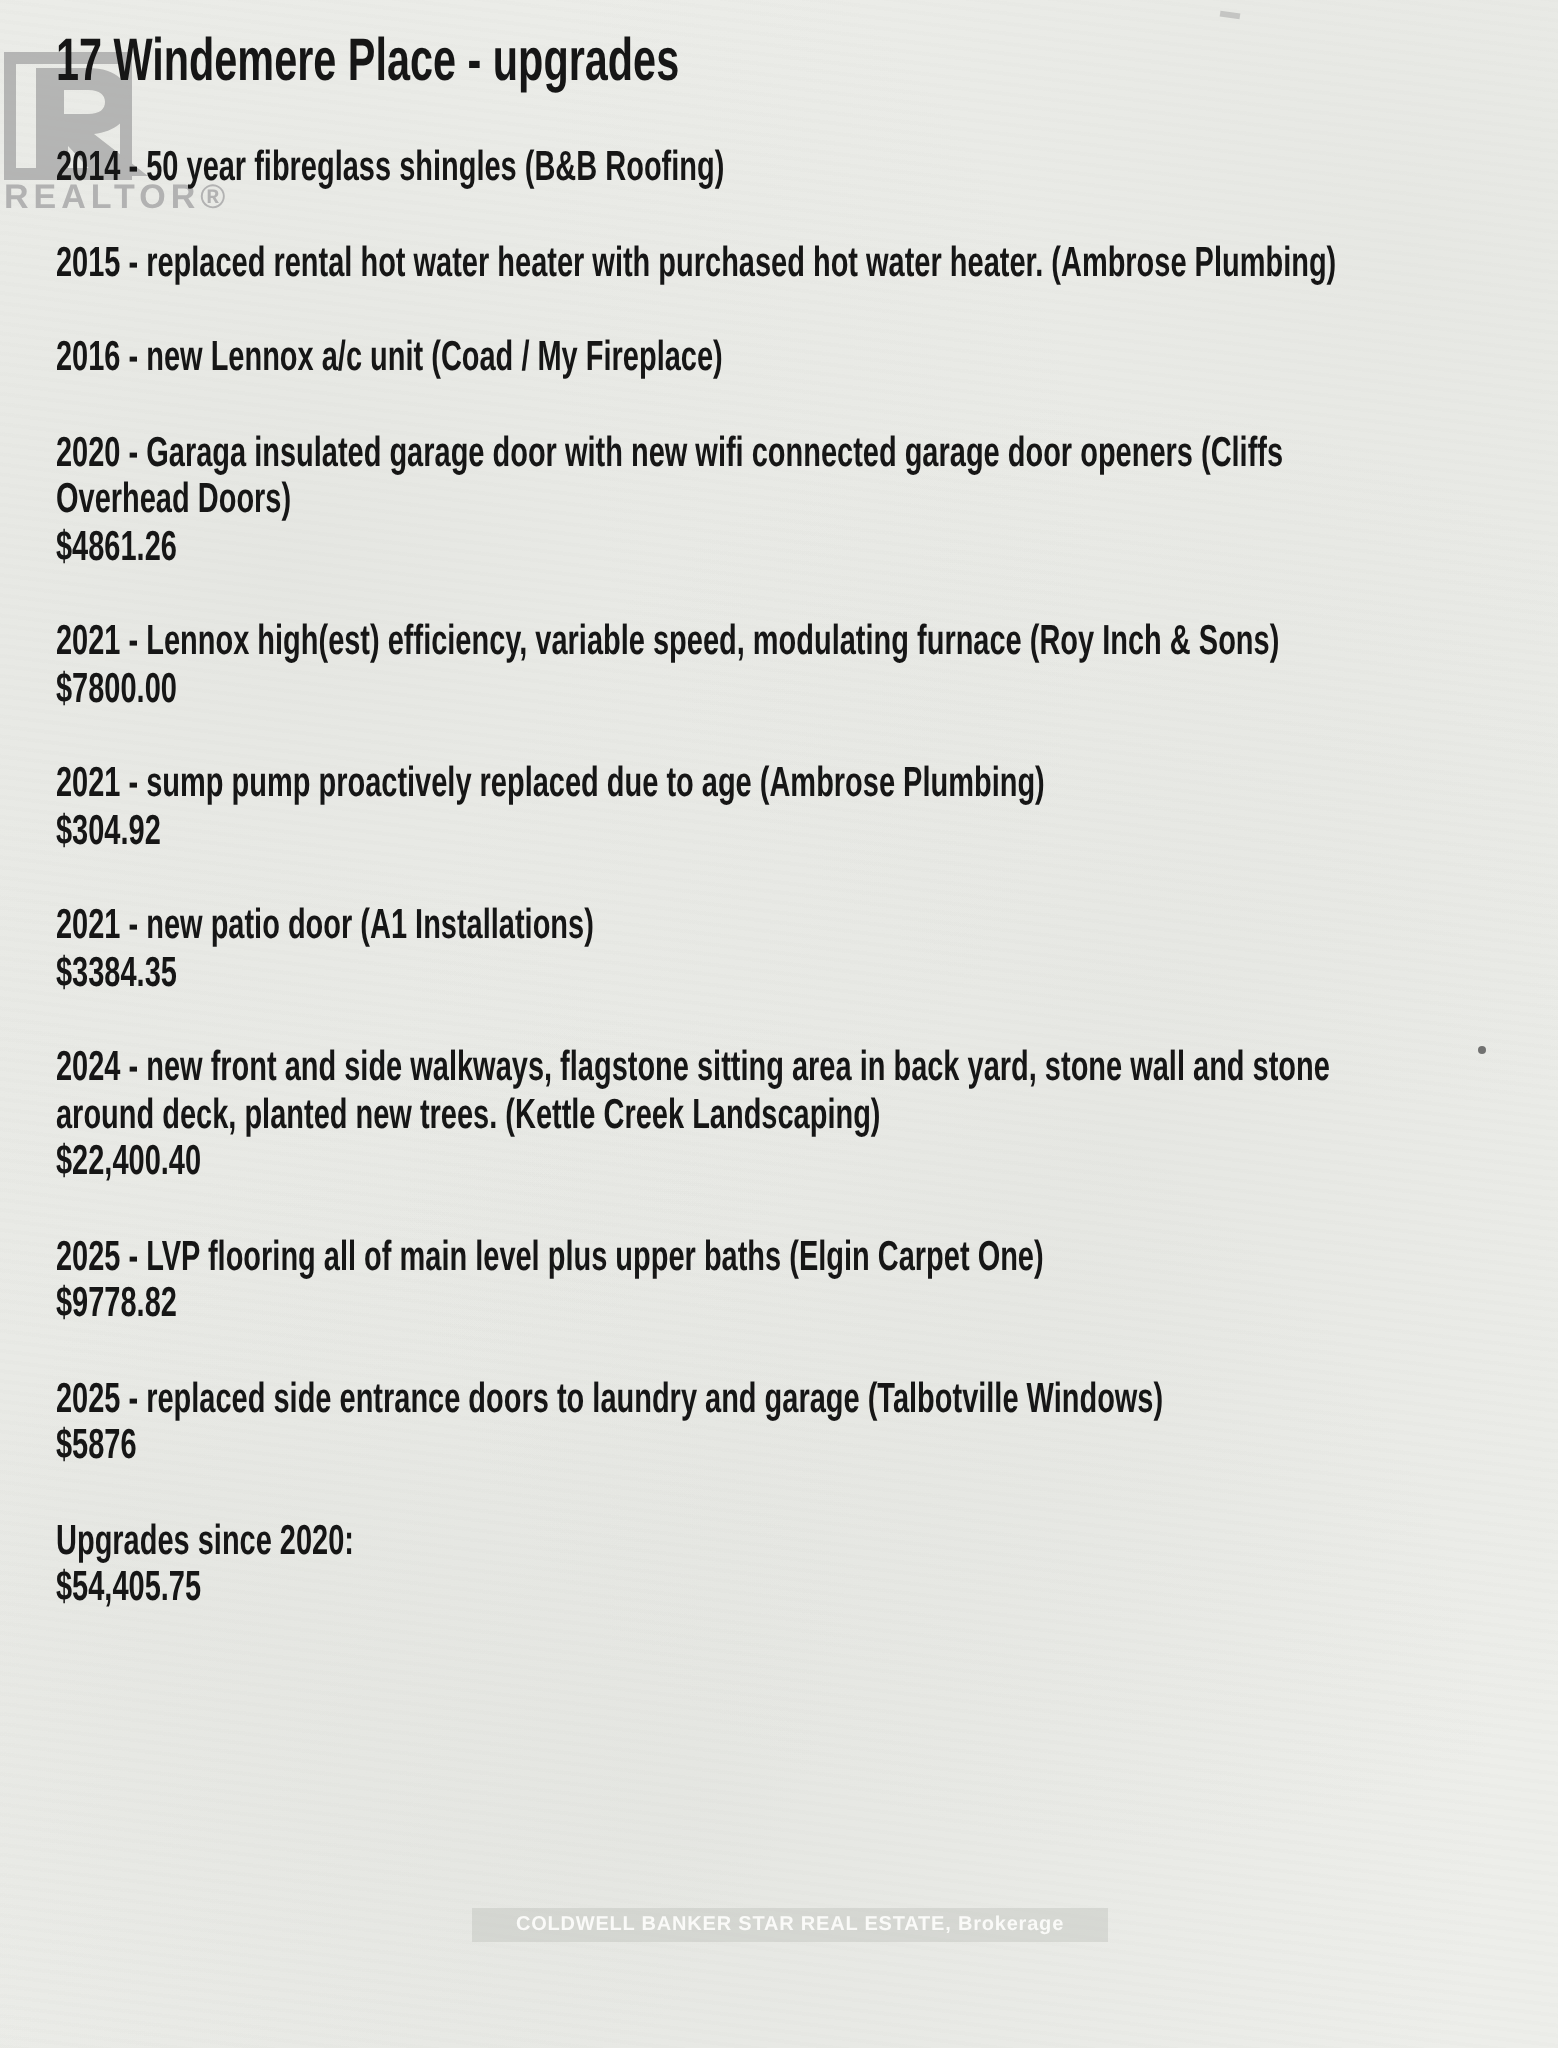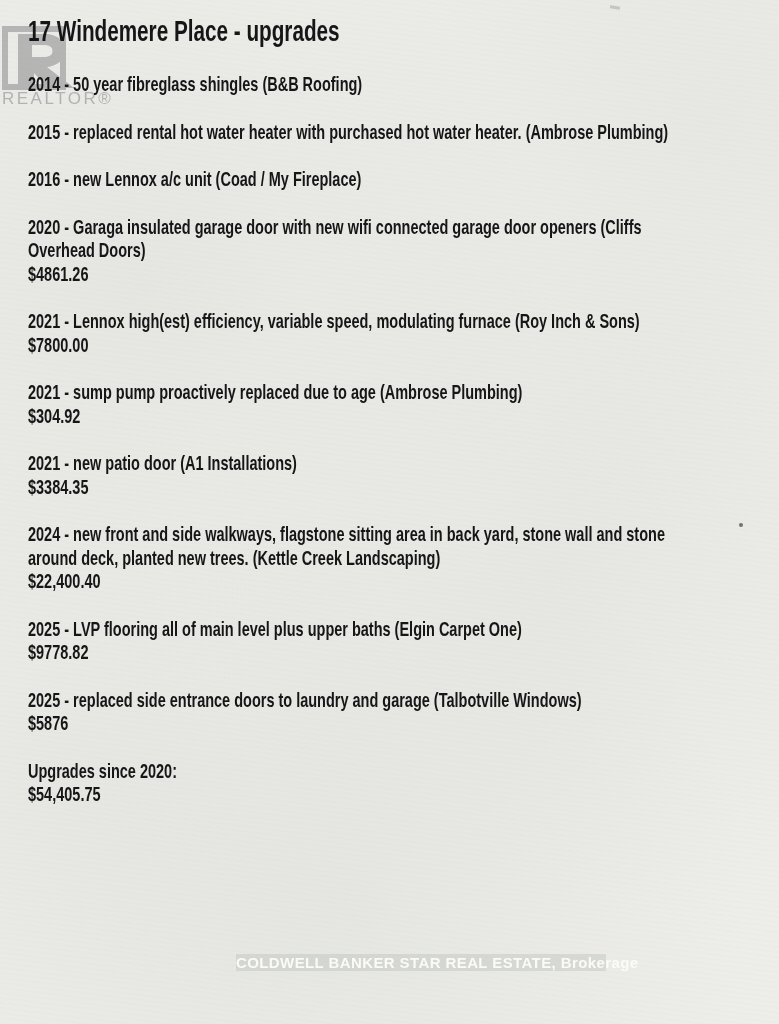--- a/index.html
+++ b/index.html
@@ -19,42 +19,42 @@
       radial-gradient(circle at 8% 75%, rgba(190,192,186,0.12), transparent 35%),
       repeating-linear-gradient(7deg, rgba(160,160,155,0.025) 0 2px, rgba(255,255,255,0.02) 2px 5px);
   }
   
   .realtor-logo{
     position:absolute;left:2px;top:26px;width:84px;height:64px;
     opacity:0.78;z-index:1;
   }
   .realtor-word{
     position:absolute;left:2px;top:89px;z-index:1;
-    color:#b2b2b2;font-size:17px;font-weight:400;letter-spacing:2.5px;
+    color:#b2b2b2;font-size:17px;font-weight:700;letter-spacing:2.5px;
     white-space:nowrap;
     text-align:center;
   }
   
   .doc{
     position:absolute;left:28px;top:14px;width:1010px;z-index:2;
     transform:scaleX(0.69);transform-origin:0 0;
     color:#161616;font-weight:700;
   }
   .title{
     font-size:30px;line-height:34px;margin:0 0 24px 0;
   }
   .entry{margin:0 0 24px 0;}
   .line{font-size:21px;line-height:23.5px;white-space:nowrap;}
   .summary{margin-top:0;}
   
   .footer-wm{
-    position:absolute;left:236px;top:954px;width:370px;height:17px;z-index:2;
+    position:absolute;left:236px;top:954px;width:318px;height:17px;z-index:2;
     background:rgba(172,174,168,0.30);
     color:rgba(252,252,250,0.95);
-    font-size:15px;font-weight:700;line-height:17px;text-align:center;
+    font-size:10px;font-weight:700;line-height:17px;text-align:center;
     letter-spacing:0.4px;white-space:nowrap;
   }
   
   .speck-a{position:absolute;left:739px;top:523px;width:4px;height:4px;background:#4a4a4a;border-radius:50%;opacity:.75;z-index:2;}
   .speck-b{position:absolute;left:610px;top:6px;width:10px;height:3px;background:#9a9a9a;opacity:.45;transform:rotate(8deg);z-index:2;}
 </style>
 </head>
 <body>
 
 <div class="paper-texture"></div>

